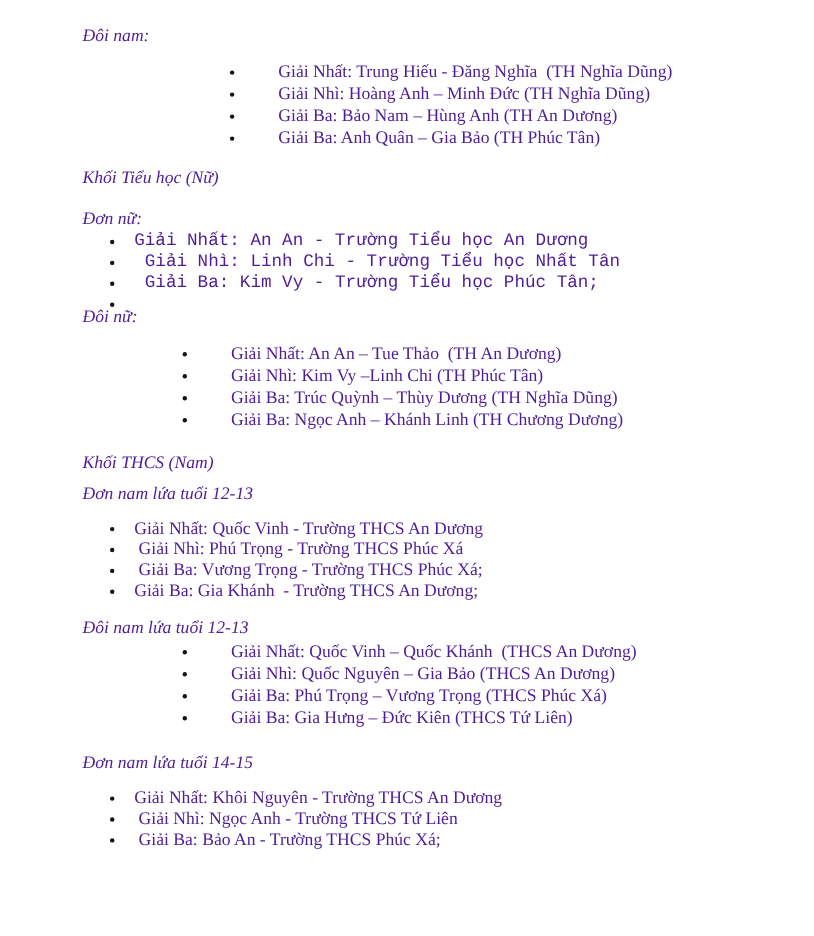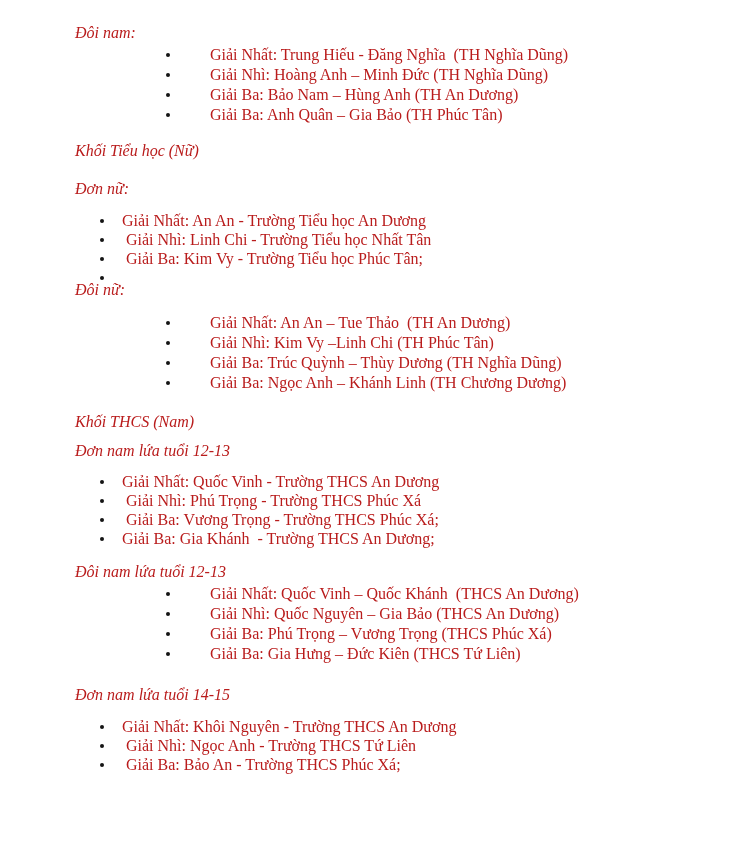--- a/index.html
+++ b/index.html
@@ -10,21 +10,21 @@
   .page {
     position: relative;
     width: 740px;
     height: 851px;
     background: #ffffff;
     overflow: hidden;
     box-sizing: border-box;
     padding-top: 23px;
     font-family: "Liberation Serif", "DejaVu Serif", serif;
     font-size: 16px;
-    color: #b91c1c;
+    color: #4c1d95;
   }
   .heading {
     font-style: italic;
     line-height: 20px;
     margin-left: 75px;
     white-space: pre-wrap;
   }
   .list { margin: 0; }
   .row {
     position: relative;
@@ -37,24 +37,24 @@
     top: 8px;
     width: 4px;
     height: 4px;
     background: #141414;
     border-radius: 50%;
   }
   .list.wide .bullet { left: 166px; }
   .list.narrow .bullet { left: 100px; }
   
   .b0  { margin-top: 0; }
-  .b1  { margin-top: 2px; }
+  .b1  { margin-top: 13px; padding-left: 43px; }
   .b2  { margin-top: 16px; }
   .b3  { margin-top: 18px; }
-  .b4  { margin-top: 12px; }
+  .b4  { margin-top: 0; font-family: Liberation Mono, monospace; }
   .b5  { margin-top: 12px; }
   .b6  { margin-top: 13px; }
   .b7  { margin-top: 19px; }
   .b8  { margin-top: 9px; }
   .b9  { margin-top: 11px; }
   .b10 { margin-top: 14px; }
   .b11 { margin-top: 2px; }
   .b12 { margin-top: 21px; }
   .b13 { margin-top: 12px; }
 </style>

